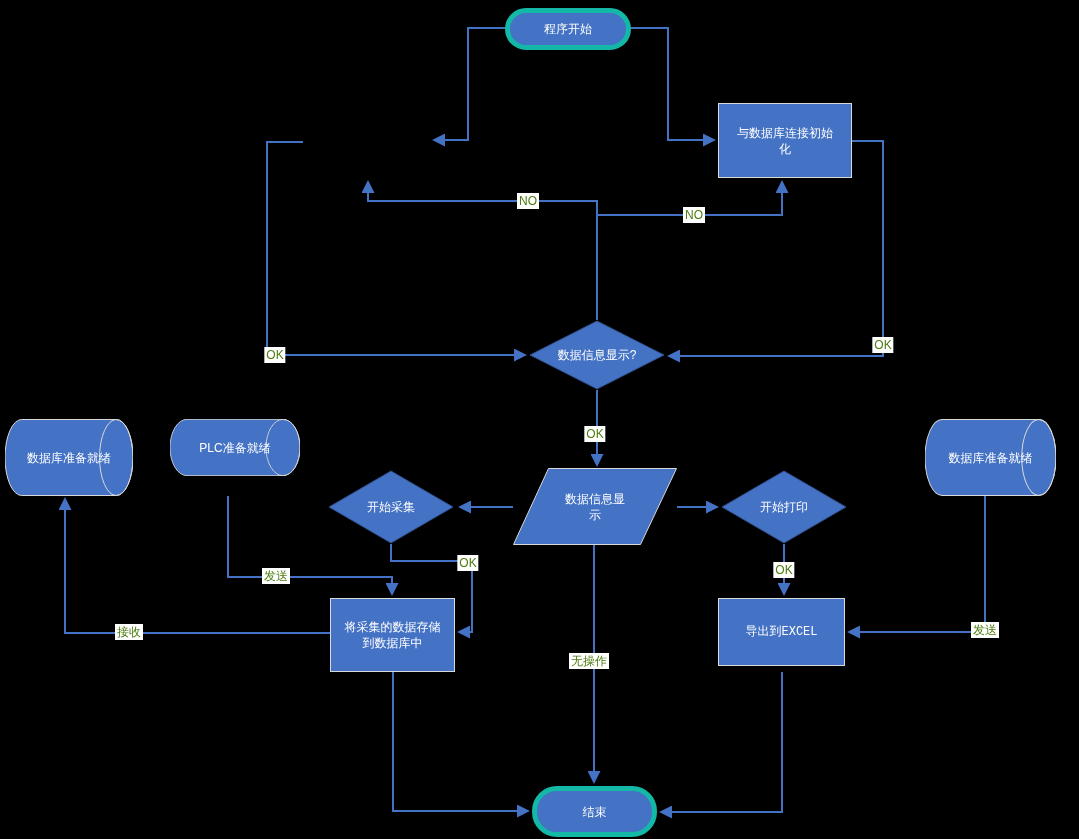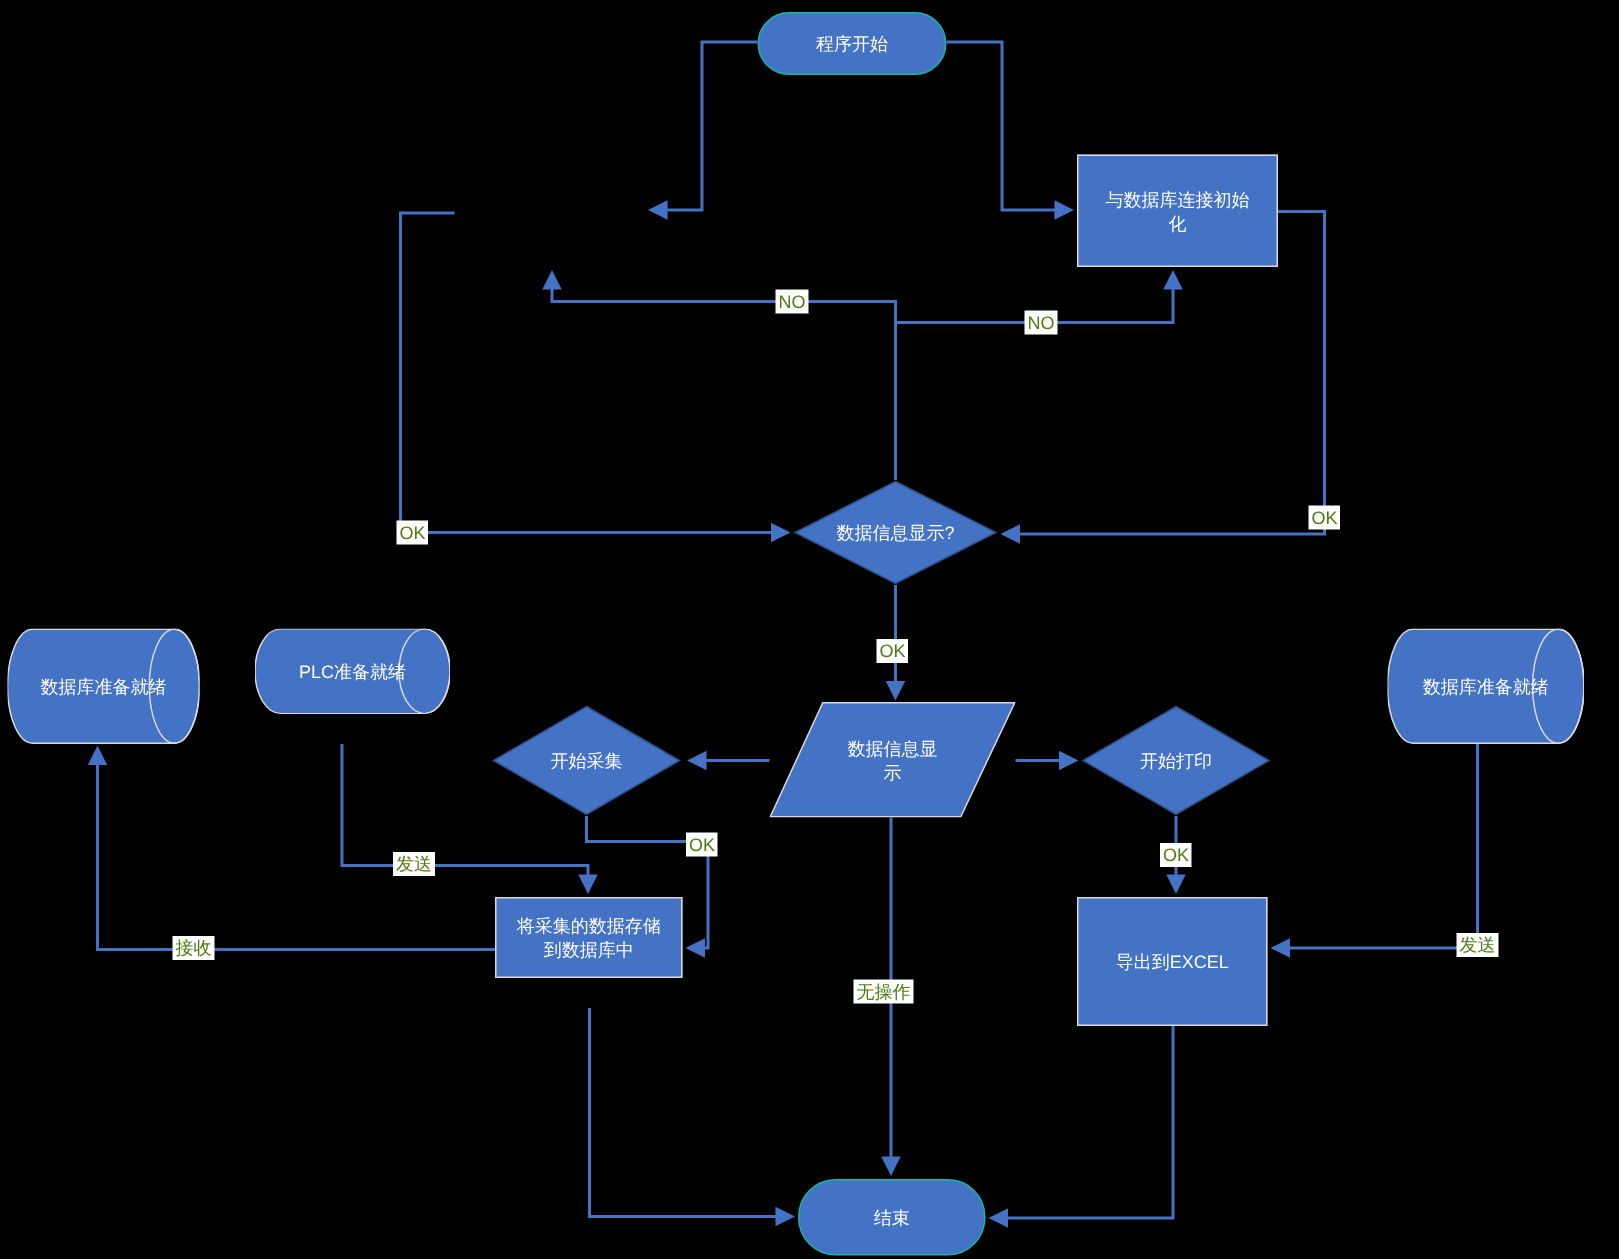--- a/index.html
+++ b/index.html
@@ -2,21 +2,21 @@
 <html><head>
 <meta charset="utf-8">
 <style>
   html,body{margin:0;padding:0;background:#000;}
   #canvas{position:relative;width:1079px;height:839px;background:#000;overflow:hidden;
           font-family:"Liberation Sans",sans-serif;}
   #wires{position:absolute;left:0;top:0;pointer-events:none;}
   .node{position:absolute;display:flex;align-items:center;justify-content:center;box-sizing:border-box;}
   .node .nlabel{color:#fff;font-size:12px;line-height:16px;text-align:center;z-index:2;}
   .proc{background:#4472C4;border:1px solid #D9D9D9;}
-  .term{background:#4472C4;border:1px solid #14b8a6;}
+  .term{background:#4472C4;border:5px solid #14b8a6;}
   .shape-svg{position:absolute;left:0;top:0;width:100%;height:100%;}
   .elabel{position:absolute;transform:translate(-50%,-50%);background:#fff;color:#4d7c0f;
           font-size:12px;line-height:16px;padding:0 2px;white-space:nowrap;z-index:3;}
 </style>
 </head>
 <body>
 
 <div id="canvas">
 
   <svg id="wires" width="1079" height="839" viewBox="0 0 1079 839">
@@ -100,25 +100,25 @@
   </div>
 
   <div class="node" style="left:925px;top:419px;width:131px;height:77px;">
     <svg class="shape-svg" viewBox="0 0 130 77" preserveAspectRatio="none">
       <path d="M 17,0.5 A 17,38 0 0 0 17,76.5 L 113,76.5 A 17,38 0 0 0 113,0.5 Z" fill="#4472C4" stroke="#D9D9D9" stroke-width="1"></path>
       <ellipse cx="113" cy="38.5" rx="17" ry="38" fill="none" stroke="#D9D9D9" stroke-width="1"></ellipse>
     </svg>
     <span class="nlabel">数据库准备就绪</span>
   </div>
 
-  <div class="node proc" style="left:330px;top:598px;width:125px;height:54px;padding:0 13px;">
+  <div class="node proc" style="left:330px;top:598px;width:125px;height:74px;padding:0 13px;">
     <span class="nlabel">将采集的数据存储到数据库中</span>
   </div>
 
-  <div class="node proc" style="left:718px;top:598px;width:127px;height:86px;padding:0 17px;">
+  <div class="node proc" style="left:718px;top:598px;width:127px;height:68px;padding:0 17px;font-family:Liberation Mono, monospace;">
     <span class="nlabel">导出到EXCEL</span>
   </div>
 
   <div class="node term" style="left:532px;top:786px;width:125px;height:51px;border-radius:25px;">
     <span class="nlabel">结束</span>
   </div>
 
   <div class="elabel" style="left:528px;top:201px;">NO</div>
   <div class="elabel" style="left:694px;top:215px;">NO</div>
   <div class="elabel" style="left:275px;top:355px;">OK</div>

